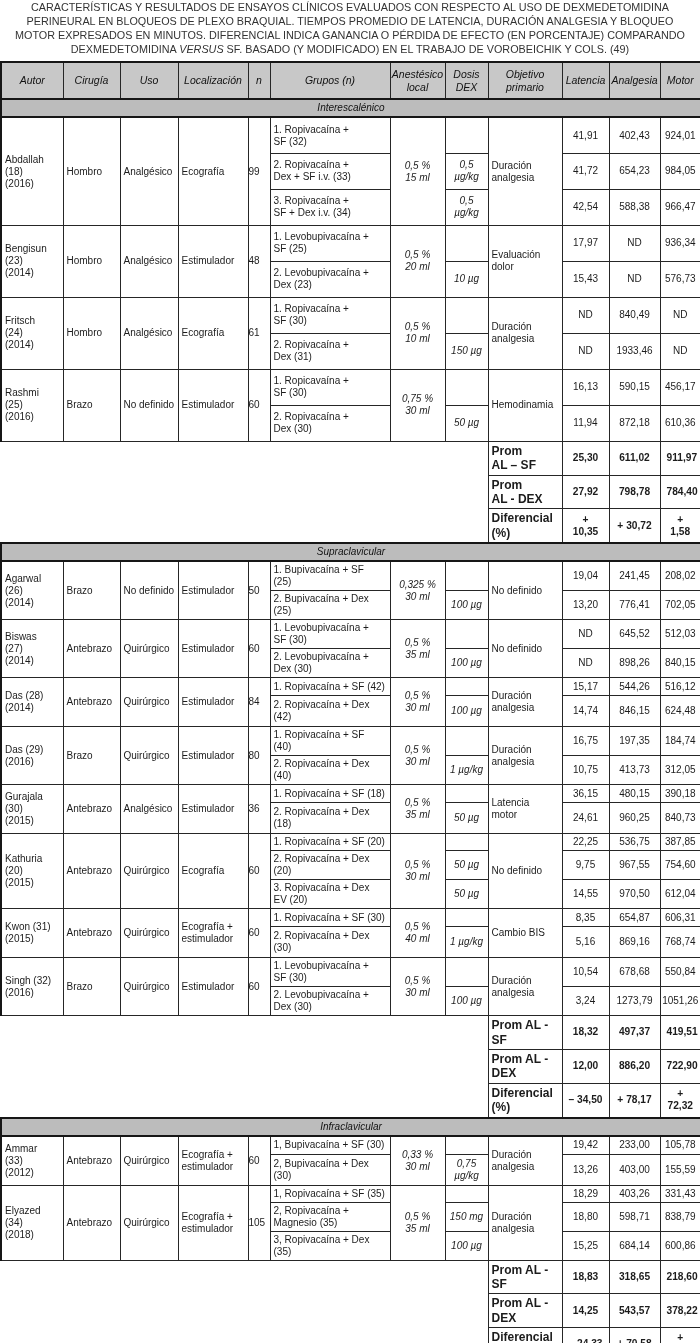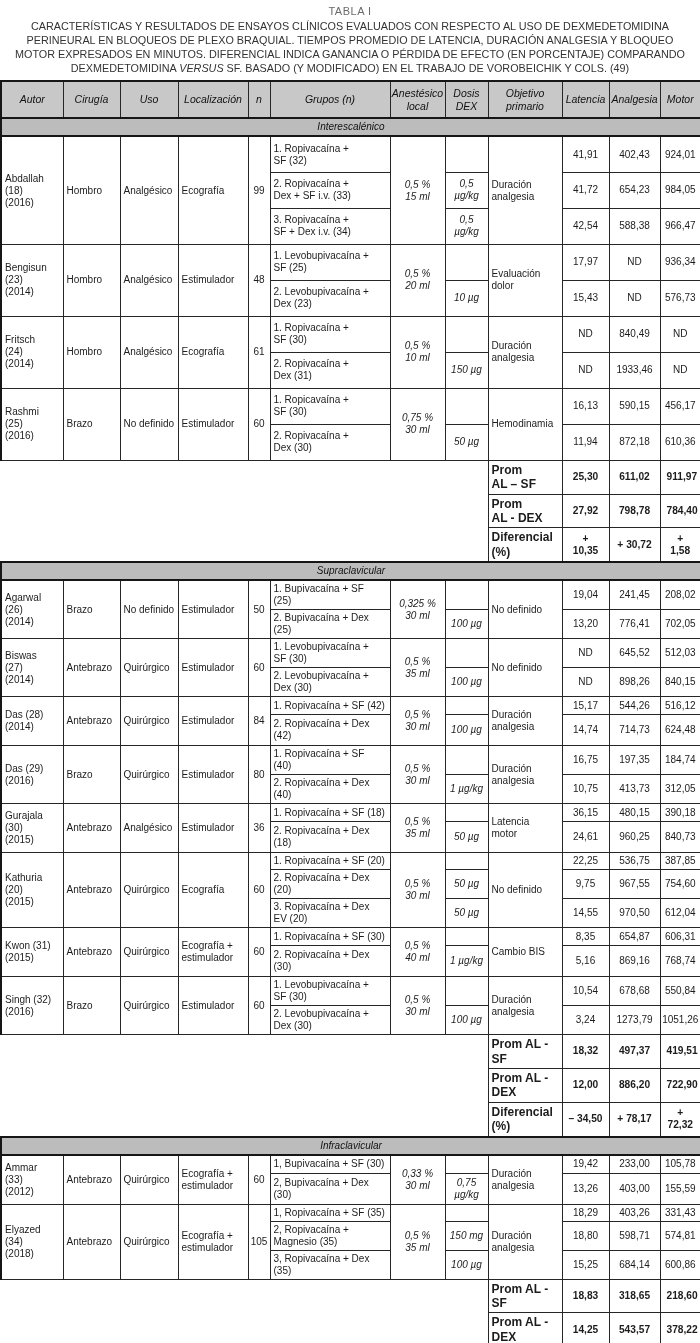--- a/index.html
+++ b/index.html
@@ -7,32 +7,31 @@
   .page{width:700px;}
   .title{ text-align:center;font-size:11px;color:#6b6b6b;margin:5px 0 2px;letter-spacing:.5px;}
   .caption{ text-align:center;font-size:10.8px;line-height:1.3;margin:0 12px 5px;color:#333;}
   .caption i{font-style:italic;}
   table{width:700px;border-collapse:collapse;table-layout:fixed;border:2px solid #161616;}
   th,td{border:1px solid #262626;font-size:10px;line-height:1.2;padding:2px 3px;white-space:pre-line;overflow:hidden;vertical-align:middle;}
   th{background:#c8c8c8;font-style:italic;font-weight:normal;text-align:center;font-size:10.5px;padding:5px 1px;color:#111;}
   td.band{background:#bcbcbc;font-style:italic;text-align:center;font-size:10px;padding:2px;border-top:2px solid #161616;border-bottom:2px solid #161616;color:#111;}
   td.tl{text-align:left;}
   td.ctr{text-align:center;font-style:italic;}
-  td.ncell{padding:18px 0;text-align:center;}
+  td.ncell{padding:18px 0;}
   td.num{text-align:center;padding:2px 1px;}
   tr.tall{height:36px;}
   td.blank{border:none;border-left-style:hidden;background:#fff;}
   td.sumlab{font-weight:bold;text-align:left;font-size:12px;}
   td.sumval{font-weight:bold;text-align:center;font-size:10.2px;padding:2px 6px;}
 </style>
 </head>
 <body>
 
 <div class="page">
-  <div class="title">TABLA I</div>
   <p class="caption"><span>CARACTERÍSTICAS Y RESULTADOS DE ENSAYOS CLÍNICOS EVALUADOS CON RESPECTO AL USO DE DEXMEDETOMIDINA PERINEURAL EN BLOQUEOS DE PLEXO BRAQUIAL. TIEMPOS PROMEDIO DE LATENCIA, DURACIÓN ANALGESIA Y BLOQUEO MOTOR EXPRESADOS EN MINUTOS. DIFERENCIAL INDICA GANANCIA O PÉRDIDA DE EFECTO (EN PORCENTAJE) COMPARANDO DEXMEDETOMIDINA </span><i>VERSUS</i><span> SF. BASADO (Y MODIFICADO) EN EL TRABAJO DE VOROBEICHIK Y COLS. (49)</span></p>
 
   <table>
     <colgroup>
       <col style="width:62px">
         <col style="width:57px">
         <col style="width:58px">
         <col style="width:70px">
       <col style="width:22px">
         <col style="width:120px">
@@ -276,21 +275,21 @@
           <td rowspan="2" class="tl">Duración
 analgesia</td>
           <td class="num">15,17</td>
           <td class="num">544,26</td>
           <td class="num">516,12</td>
         </tr>
         <tr>
           <td class="tl">2. Ropivacaína + Dex (42)</td>
           <td class="ctr">100 µg</td>
           <td class="num">14,74</td>
-          <td class="num">714,73</td>
+          <td class="num">846,15</td>
           <td class="num">624,48</td>
         </tr>
         <tr>
           <td rowspan="2" class="tl">Das (29)
 (2016)</td>
           <td rowspan="2" class="tl">Brazo</td>
           <td rowspan="2" class="tl">Quirúrgico</td>
           <td rowspan="2" class="tl">Estimulador</td>
           <td rowspan="2" class="ncell">80</td>
           <td class="tl">1. Ropivacaína + SF
@@ -488,21 +487,21 @@
           <td class="num">18,29</td>
           <td class="num">403,26</td>
           <td class="num">331,43</td>
         </tr>
         <tr>
           <td class="tl">2, Ropivacaína +
 Magnesio (35)</td>
           <td class="ctr">150 mg</td>
           <td class="num">18,80</td>
           <td class="num">598,71</td>
-          <td class="num">574,81</td>
+          <td class="num">838,79</td>
         </tr>
         <tr>
           <td class="tl">3, Ropivacaína + Dex (35)</td>
           <td class="ctr">100 µg</td>
           <td class="num">15,25</td>
           <td class="num">684,14</td>
           <td class="num">600,86</td>
         </tr>
         <tr>
           <td colspan="8" class="blank"></td>

